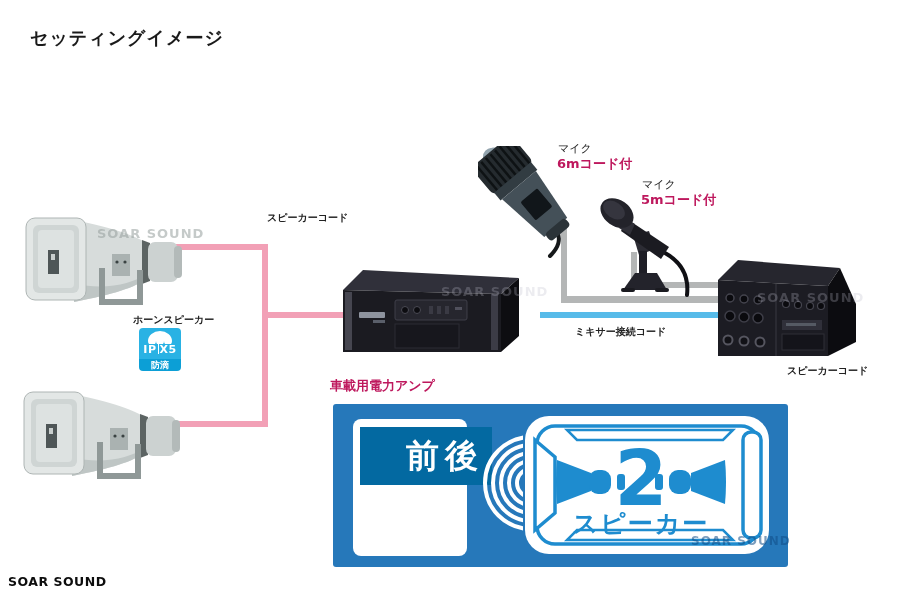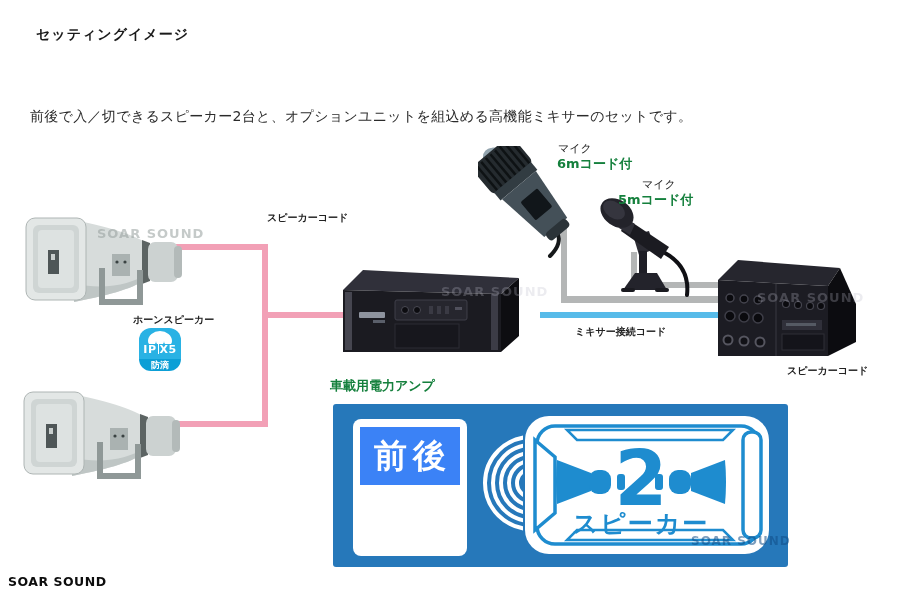--- a/index.html
+++ b/index.html
@@ -1,57 +1,56 @@
 <!DOCTYPE html>
 <html><head>
 <meta charset="utf-8">
 <style>
   html,body{margin:0;padding:0;background:#fff;}
   .stage{position:relative;width:900px;height:600px;background:#fff;overflow:hidden;
          font-family:"DejaVu Sans","Liberation Sans",sans-serif;}
   .abs{position:absolute;}
-  .title{left:36px;top:26px;font-size:14px;font-weight:bold;color:#1a1a1a;letter-spacing:1px;}
+  .title{left:30px;top:26px;font-size:18px;font-weight:bold;color:#1a1a1a;letter-spacing:1px;}
   .desc{left:30px;top:108px;font-size:14px;color:#2b2b2b;letter-spacing:.3px;}
   .lbl{font-size:10px;font-weight:bold;color:#222;white-space:nowrap;}
   .lbl-sm{font-size:11px;font-weight:normal;color:#222;white-space:nowrap;}
-  .lbl-md{font-size:13px;font-weight:bold;color:#15803d;white-space:nowrap;}
+  .lbl-md{font-size:13px;font-weight:bold;color:#be185d;white-space:nowrap;}
   .wm{font-size:13px;font-weight:bold;letter-spacing:1px;white-space:nowrap;pointer-events:none;}
   .wm-light{color:rgba(150,158,156,.55);}
   .wm-dark{color:rgba(185,185,200,.28);}
   .wm-blue{color:rgba(16,76,134,.55);font-size:12px;}
   .footer-brand{left:8px;top:574px;font-size:12.5px;font-weight:bold;color:#0d0d0d;letter-spacing:.5px;}
   
   .cord{position:absolute;}
   .pink{background:#F2A0B6;}
   .blue{background:#57BBE9;}
   .gray{background:#B4B6B6;}
   
-  .badge{left:139px;top:328px;width:42px;height:43px;border-radius:12px;overflow:hidden;}
+  .badge{left:139px;top:328px;width:42px;height:43px;border-radius:4px;overflow:hidden;}
   .badge-top{position:absolute;left:0;top:0;width:42px;height:31px;background:#29B2E4;}
   .badge-band{position:absolute;left:0;top:31px;width:42px;height:12px;background:#0C9FD6;
               color:#fff;font-size:9px;font-weight:bold;text-align:center;line-height:12px;}
   .badge-ip{position:absolute;left:0;top:15px;width:42px;text-align:center;color:#fff;
             font-size:11px;font-weight:bold;letter-spacing:.5px;}
   .badge-ip .bar{display:inline-block;width:1px;height:10px;background:#fff;vertical-align:-1px;margin:0 1px;}
   
   .banner{left:333px;top:404px;width:455px;height:163px;background:#2678BA;border-radius:3px;}
   .sw-box{position:absolute;left:20px;top:15px;width:114px;height:137px;background:#fff;border-radius:8px;}
-  .sw-top{position:absolute;left:7px;top:8px;width:100px;height:58px;background:#3b82f6;color:#fff;
-          font-size:33px;font-weight:bold;text-align:center;line-height:58px;letter-spacing:6px;text-indent:6px;}
+  .sw-top{position:absolute;left:7px;top:8px;width:100px;height:58px;background:#0369a1;color:#fff;
+          font-size:33px;font-weight:bold;text-align:center;line-height:58px;letter-spacing:6px;text-indent:6px;padding-left:32px;}
   .sw-bottom{position:absolute;left:7px;top:66px;width:100px;height:66px;color:#1E8CCF;
           font-size:34px;font-weight:bold;text-align:center;line-height:66px;letter-spacing:12px;text-indent:12px;}
   .banner-wm{position:absolute;left:358px;top:130px;}
 </style>
 </head>
 <body>
 
 <div class="stage">
 
   <div class="abs title">セッティングイメージ</div>
-  <div class="abs desc">前後で入／切できるスピーカー2台と、オプションユニットを組込める高機能ミキサーのセットです。</div>
 
   <div class="cord pink" style="left:150px;top:244px;width:118px;height:6px;"></div>
   <div class="cord pink" style="left:262px;top:244px;width:6px;height:183px;"></div>
   <div class="cord pink" style="left:262px;top:312px;width:95px;height:6px;"></div>
   <div class="cord pink" style="left:162px;top:421px;width:106px;height:6px;"></div>
 
   <div class="cord blue" style="left:540px;top:312px;width:185px;height:6px;"></div>
 
   <div class="cord gray" style="left:561px;top:222px;width:6px;height:80px;"></div>
   <div class="cord gray" style="left:561px;top:296px;width:164px;height:7px;"></div>
@@ -187,21 +186,21 @@
     <polygon points="30,97 74,97 64,80 42,80" fill="#23232b"></polygon>
     <rect x="28" y="95" width="14" height="4" rx="2" fill="#1a1a20"></rect>
     <rect x="62" y="95" width="14" height="4" rx="2" fill="#1a1a20"></rect>
     <path d="M72,60 C90,70 96,84 94,102" stroke="#101014" stroke-width="4" fill="none" stroke-linecap="round"></path>
     <polygon points="34,26 76,54 68,66 28,38" fill="#1b1b21"></polygon>
     <polygon points="30,24 42,31 37,42 26,35" fill="#303038"></polygon>
     <ellipse cx="24" cy="20" rx="18" ry="13" transform="rotate(35 24 20)" fill="#23232a"></ellipse>
     <ellipse cx="21" cy="17" rx="12" ry="8" transform="rotate(35 21 17)" fill="#35353e"></ellipse>
   </svg>
   <div class="abs lbl-sm" style="left:642px;top:177px;">マイク</div>
-  <div class="abs lbl-md" style="left:618px;top:191px;">5mコード付</div>
+  <div class="abs lbl-md" style="left:641px;top:191px;">5mコード付</div>
 
   <div class="abs banner">
     <div class="sw-box">
       <div class="sw-top">前後</div>
     </div>
     <svg style="position:absolute;left:138px;top:6px;" width="310" height="150" viewBox="0 0 310 150">
       <defs>
         <clipPath id="arcclip">
             <rect x="0" y="0" width="52" height="150"></rect>
           </clipPath>

